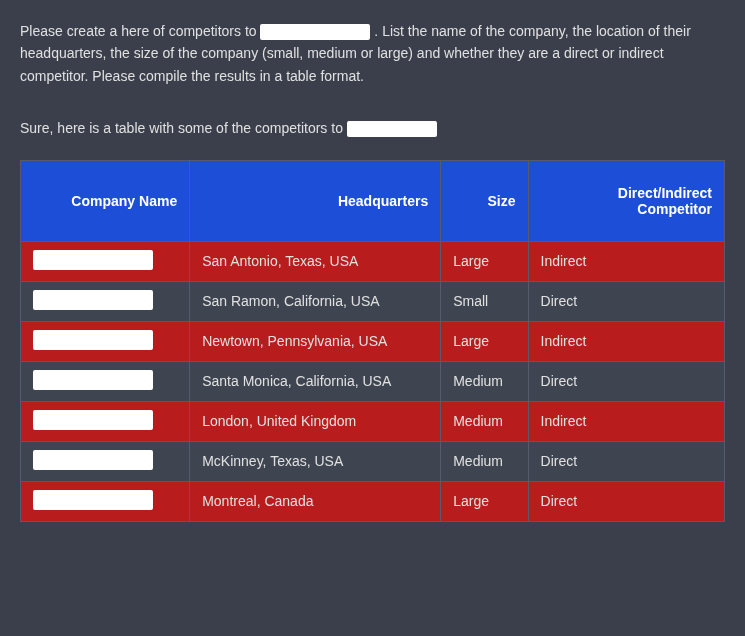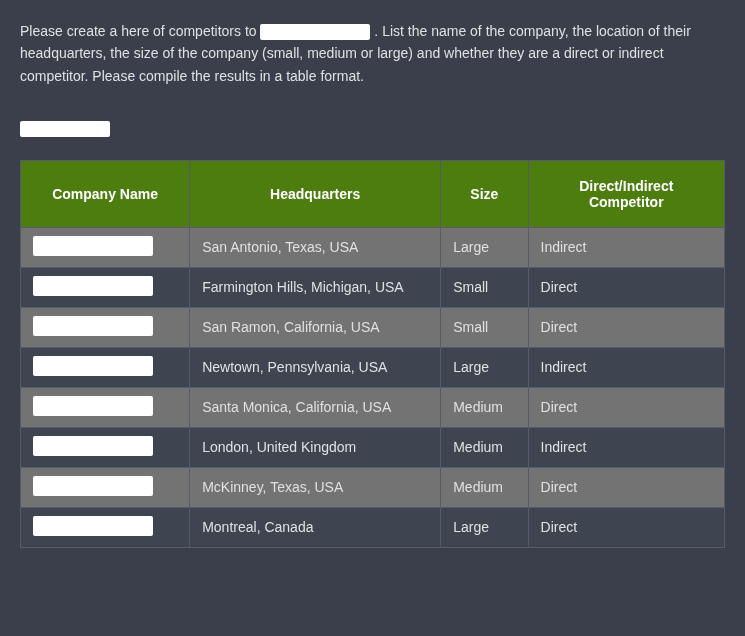--- a/index.html
+++ b/index.html
@@ -53,31 +53,31 @@
       font-size: 14px;
     }
 
     .table-container {
       width: 100%;
       border-collapse: collapse;
       margin-top: 10px;
     }
 
     .table-container th {
-      background-color: #4d7c0f;
+      background-color: #1d4ed8;
       color: #ffffff;
       font-weight: bold;
-      padding: 17px 12px;
-      text-align: center;
+      padding: 24px 12px;
+      text-align: right;
       border: 1px solid #555b6a;
       font-size: 14px;
     }
 
     .table-container td {
-      background-color: #737373;
+      background-color: #b91c1c;
       color: #e0e0e0;
       padding: 8px 12px;
       border: 1px solid #555b6a;
       font-size: 14px;
       vertical-align: middle;
     }
 
     .table-container tr:nth-child(even) td {
       background-color: #3e4450;
     }
@@ -110,20 +110,21 @@
 <body>
 
 <div class="main-container">
   <p class="prompt-text">
     <span>Please create a here of competitors to</span>
     <span class="redacted-inline"></span>
     <span>. List the name of the company, the location of their headquarters, the size of the company (small, medium or large) and whether they are a direct or indirect competitor. Please compile the results in a table format.</span>
   </p>
 
   <p class="response-text">
+    <span>Sure, here is a table with some of the competitors to</span>
     <span> </span>
     <span class="redacted-inline-sm"></span>
   </p>
 
   <table class="table-container">
     <thead>
       <tr>
         <th class="company-name-cell">
           <span>Company Name</span>
         </th>
@@ -137,26 +138,20 @@
           <span>Direct/Indirect Competitor</span>
         </th>
       </tr>
     </thead>
     <tbody id="table-body">
     <tr>
           <td class="company-name-cell"><span class="redacted-company"></span></td>
           <td class="headquarters-col">San Antonio, Texas, USA</td>
           <td class="size-col">Large</td>
           <td class="competitor-col">Indirect</td>
-        </tr>
-        <tr>
-          <td class="company-name-cell"><span class="redacted-company"></span></td>
-          <td class="headquarters-col">Farmington Hills, Michigan, USA</td>
-          <td class="size-col">Small</td>
-          <td class="competitor-col">Direct</td>
         </tr>
         <tr>
           <td class="company-name-cell"><span class="redacted-company"></span></td>
           <td class="headquarters-col">San Ramon, California, USA</td>
           <td class="size-col">Small</td>
           <td class="competitor-col">Direct</td>
         </tr>
         <tr>
           <td class="company-name-cell"><span class="redacted-company"></span></td>
           <td class="headquarters-col">Newtown, Pennsylvania, USA</td>

